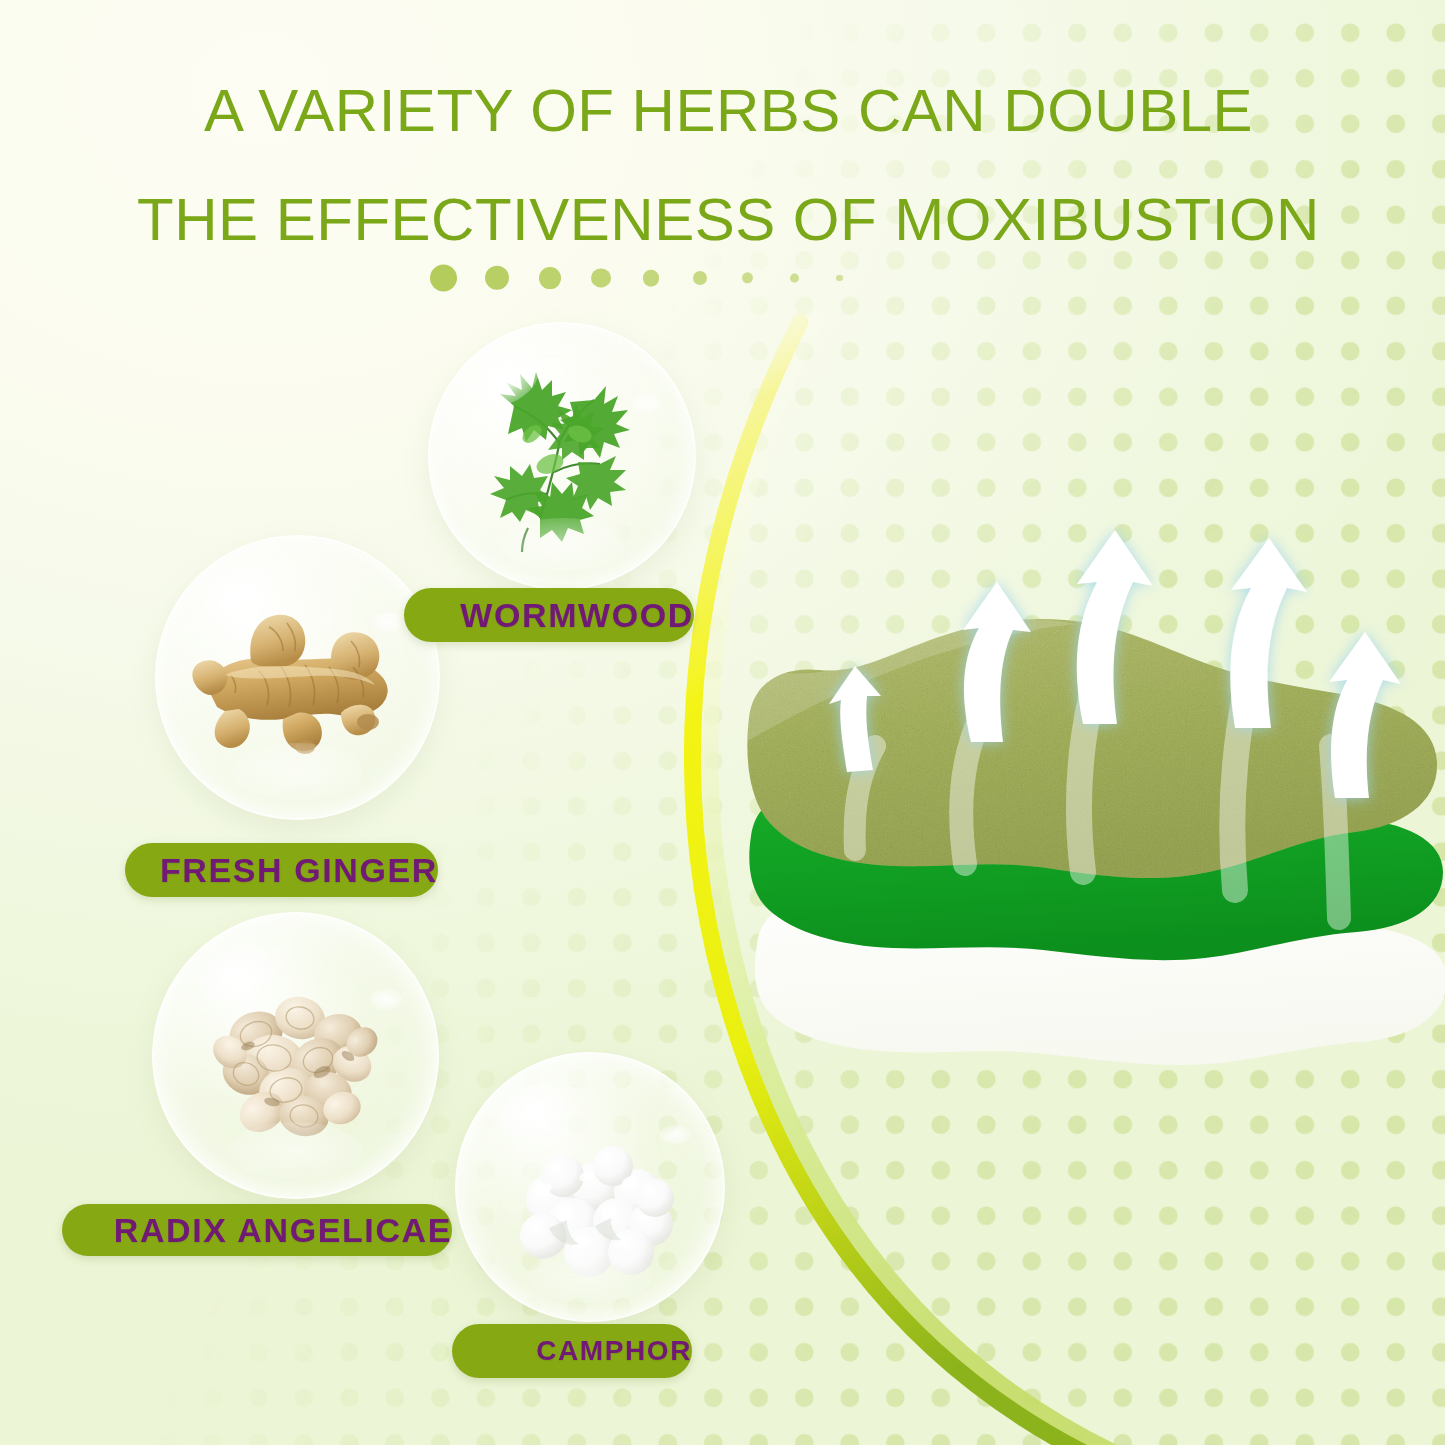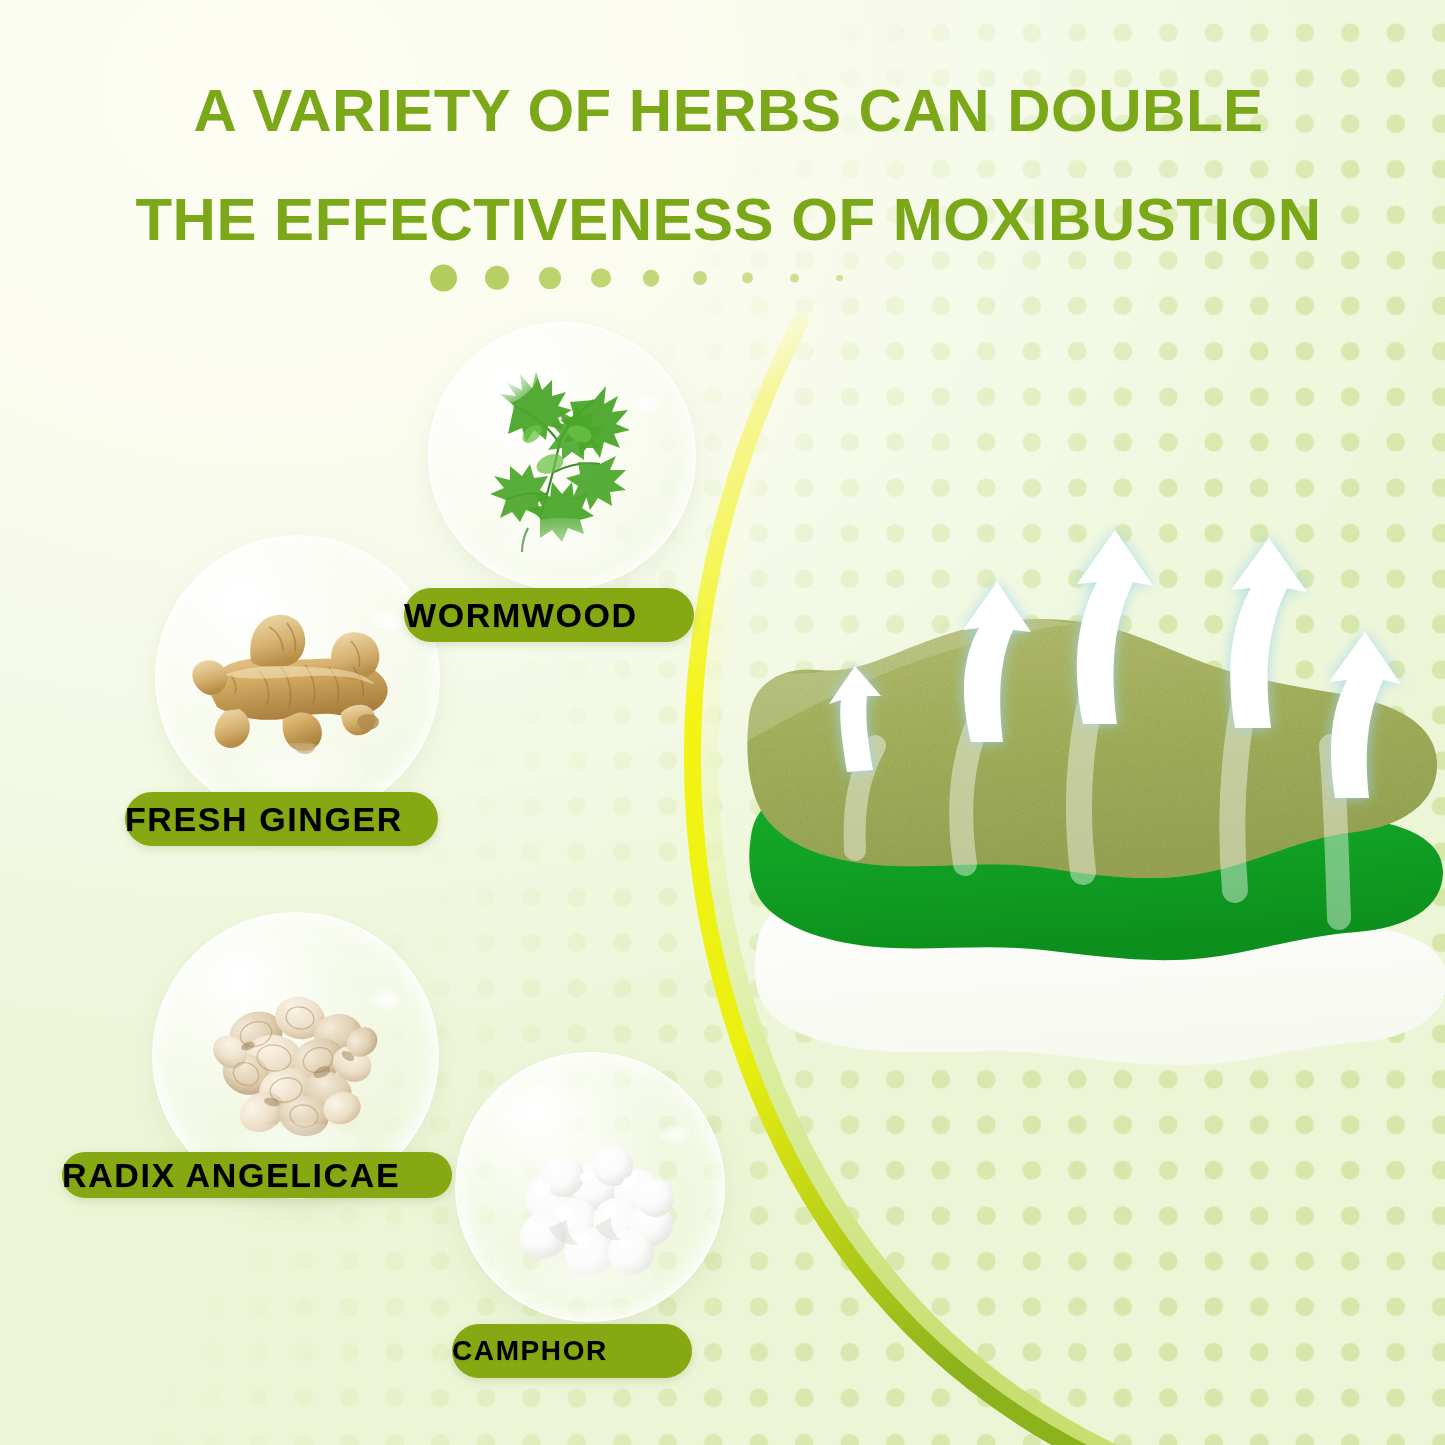--- a/index.html
+++ b/index.html
@@ -40,21 +40,21 @@
     position: absolute;
     top: 76px;
     left: 0;
     width: 1445px;
     text-align: center;
     z-index: 6;
   }
   .title-line {
     display: block;
     color: #7ba819;
-    font-weight: 700;
+    font-weight: 400;
     font-size: 61px;
     line-height: 1.15;
     letter-spacing: 0.5px;
     white-space: nowrap;
     padding-left: 12px;
   }
   .title-line.l1 { font-size: 60px; }
   .title-line.l2 { font-size: 60px; margin-top: 40px; }
 
   
@@ -131,28 +131,28 @@
     position: absolute;
     inset: 0;
   }
   .bubble svg { position: absolute; inset: 0; width: 100%; height: 100%; }
 
   
   .pill {
     position: absolute;
     z-index: 7;
     background: #86a813;
-    color: #000000;
+    color: #701a75;
     font-weight: 700;
     border-radius: 999px;
     letter-spacing: 1.6px;
     white-space: nowrap;
     display: flex;
     align-items: center;
-    justify-content: flex-start;
+    justify-content: flex-end;
     box-shadow: 0 3px 9px rgba(120,140,60,0.22);
     text-shadow: 0 1px 1px rgba(90,110,30,0.25);
   }
 
   
   .patch {
     position: absolute;
     left: 735px;
     top: 520px;
     width: 720px;
@@ -405,25 +405,25 @@
     <div class="rim"></div>
     <div class="spec-a"></div>
     <div class="spec-b"></div>
     <div class="spec-c"></div>
   </div>
 
   <div class="pill" style="left:404px; top:588px; width:290px; height:54px; font-size:34px;">
     <span>WORMWOOD</span>
   </div>
 
-  <div class="pill" style="left:125px; top:792px; width:313px; height:54px; font-size:34px;">
+  <div class="pill" style="left:125px; top:843px; width:313px; height:54px; font-size:34px;">
     <span>FRESH GINGER</span>
   </div>
 
-  <div class="pill" style="left:62px; top:1152px; width:390px; height:46px; font-size:34px;">
+  <div class="pill" style="left:62px; top:1204px; width:390px; height:52px; font-size:34px;">
     <span>RADIX ANGELICAE</span>
   </div>
 
   <div class="pill" style="left:452px; top:1324px; width:240px; height:54px; font-size:28px;">
     <span>CAMPHOR</span>
   </div>
 
   <div class="patch">
     <svg viewBox="0 0 720 580">
       <defs>

